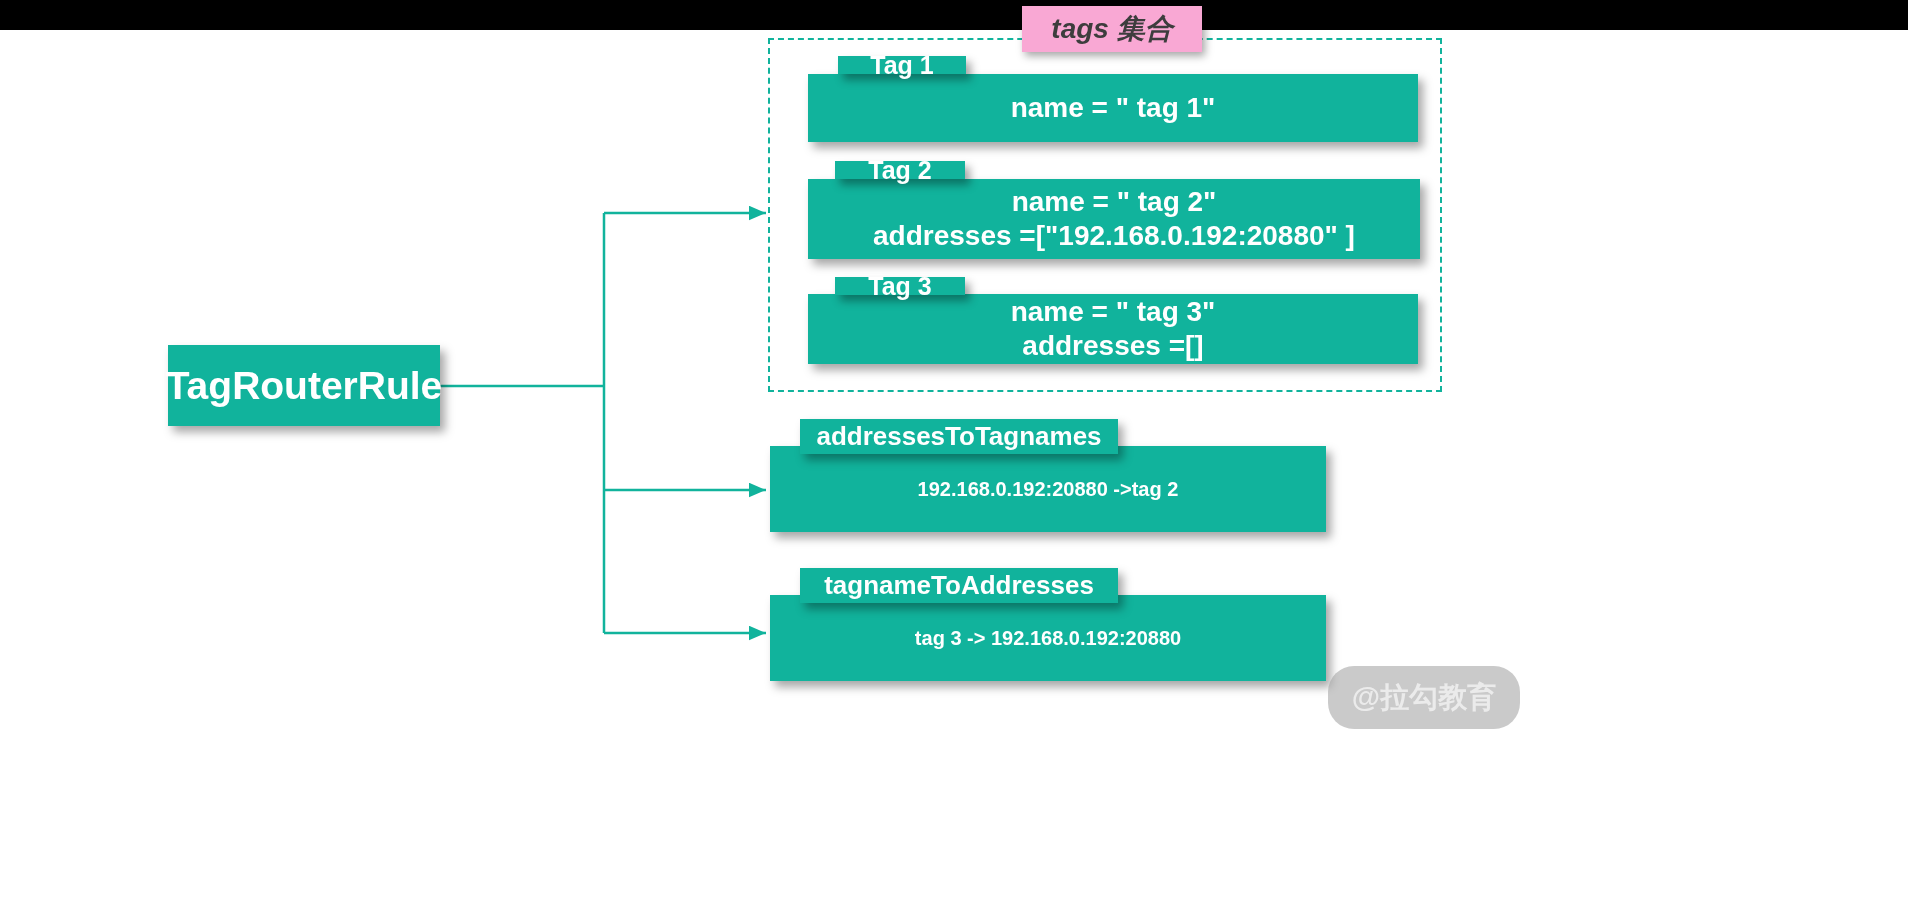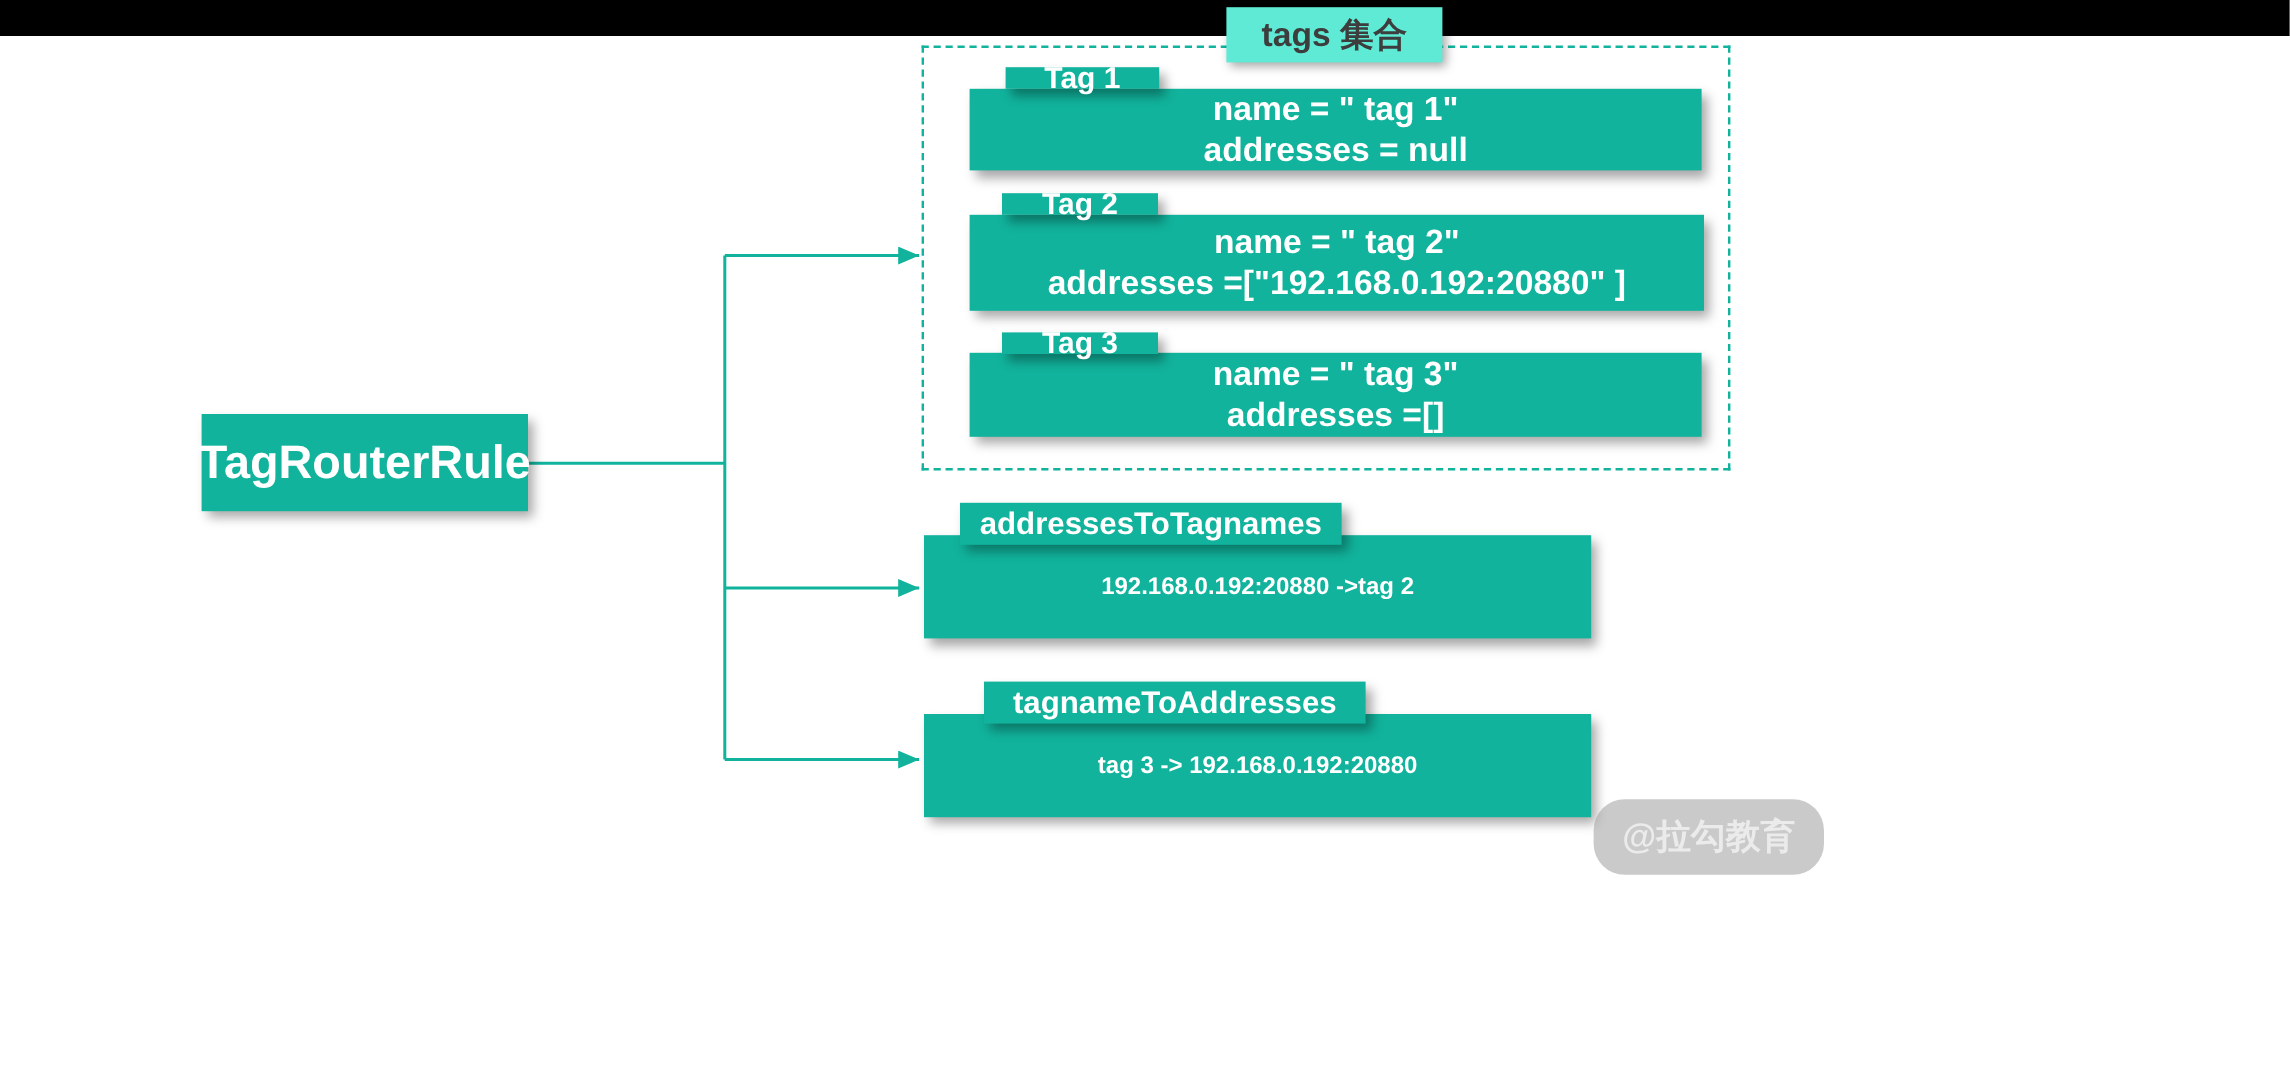--- a/index.html
+++ b/index.html
@@ -11,25 +11,26 @@
     overflow:hidden;
   }
   .topbar {
     position:absolute; left:0; top:0; width:1908px; height:30px;
     background:#000000;
   }
   .teal { background:#11b39c; color:#ffffff; }
   .shadow { box-shadow:5px 6px 9px rgba(0,0,0,0.35); }
   .group-title {
     position:absolute; left:1022px; top:6px; width:180px; height:46px;
-    background:#5eead4; color:#3d3d3d;
+    background:#f9a8d4; color:#3d3d3d;
     display:flex; align-items:center; justify-content:center;
     font-size:28px; font-weight:bold;
     box-shadow:3px 4px 8px rgba(0,0,0,0.35);
     z-index:6;
+    font-style:italic;
   }
   .dashed-container {
     position:absolute; left:768px; top:38px; width:674px; height:354px;
     border:2px dashed #11b39c;
     z-index:1;
   }
   .tag-label {
     position:absolute;
     height:18px;
     display:flex; align-items:center; justify-content:center;
@@ -94,36 +95,35 @@
   <path d="M604 490 H766" stroke="#11b39c" stroke-width="2.5" fill="none" marker-end="url(#arw)"></path>
   <path d="M604 633 H766" stroke="#11b39c" stroke-width="2.5" fill="none" marker-end="url(#arw)"></path>
 </svg>
 
 <div class="dashed-container"></div>
 <div class="group-title">tags 集合</div>
 
 <div class="tag-label teal shadow" style="left:838px; top:56px; width:128px;">Tag 1</div>
 <div class="tag-body teal shadow" style="left:808px; top:74px; width:610px; height:68px;">
   <span>name = " tag 1"</span>
-  <span>addresses = null</span>
 </div>
 
 <div class="tag-label teal shadow" style="left:835px; top:161px; width:130px;">Tag 2</div>
 <div class="tag-body teal shadow" style="left:808px; top:179px; width:612px; height:80px;">
   <span>name = " tag 2"</span>
   <span>addresses =["192.168.0.192:20880" ]</span>
 </div>
 
 <div class="tag-label teal shadow" style="left:835px; top:277px; width:130px;">Tag 3</div>
 <div class="tag-body teal shadow" style="left:808px; top:294px; width:610px; height:70px;">
   <span>name = " tag 3"</span>
   <span>addresses =[]</span>
 </div>
 
 <div class="root-box teal shadow">TagRouterRule</div>
 
 <div class="map-label teal shadow" style="left:800px; top:419px;">addressesToTagnames</div>
 <div class="map-body teal shadow" style="left:770px; top:446px;">192.168.0.192:20880 -&gt;tag 2</div>
 
-<div class="map-label teal shadow" style="left:820px; top:568px;text-align:right;">tagnameToAddresses</div>
+<div class="map-label teal shadow" style="left:800px; top:568px;text-align:right;">tagnameToAddresses</div>
 <div class="map-body teal shadow" style="left:770px; top:595px;">tag 3 -&gt; 192.168.0.192:20880</div>
 
 <div class="watermark">@拉勾教育</div>
 
 </body></html>

